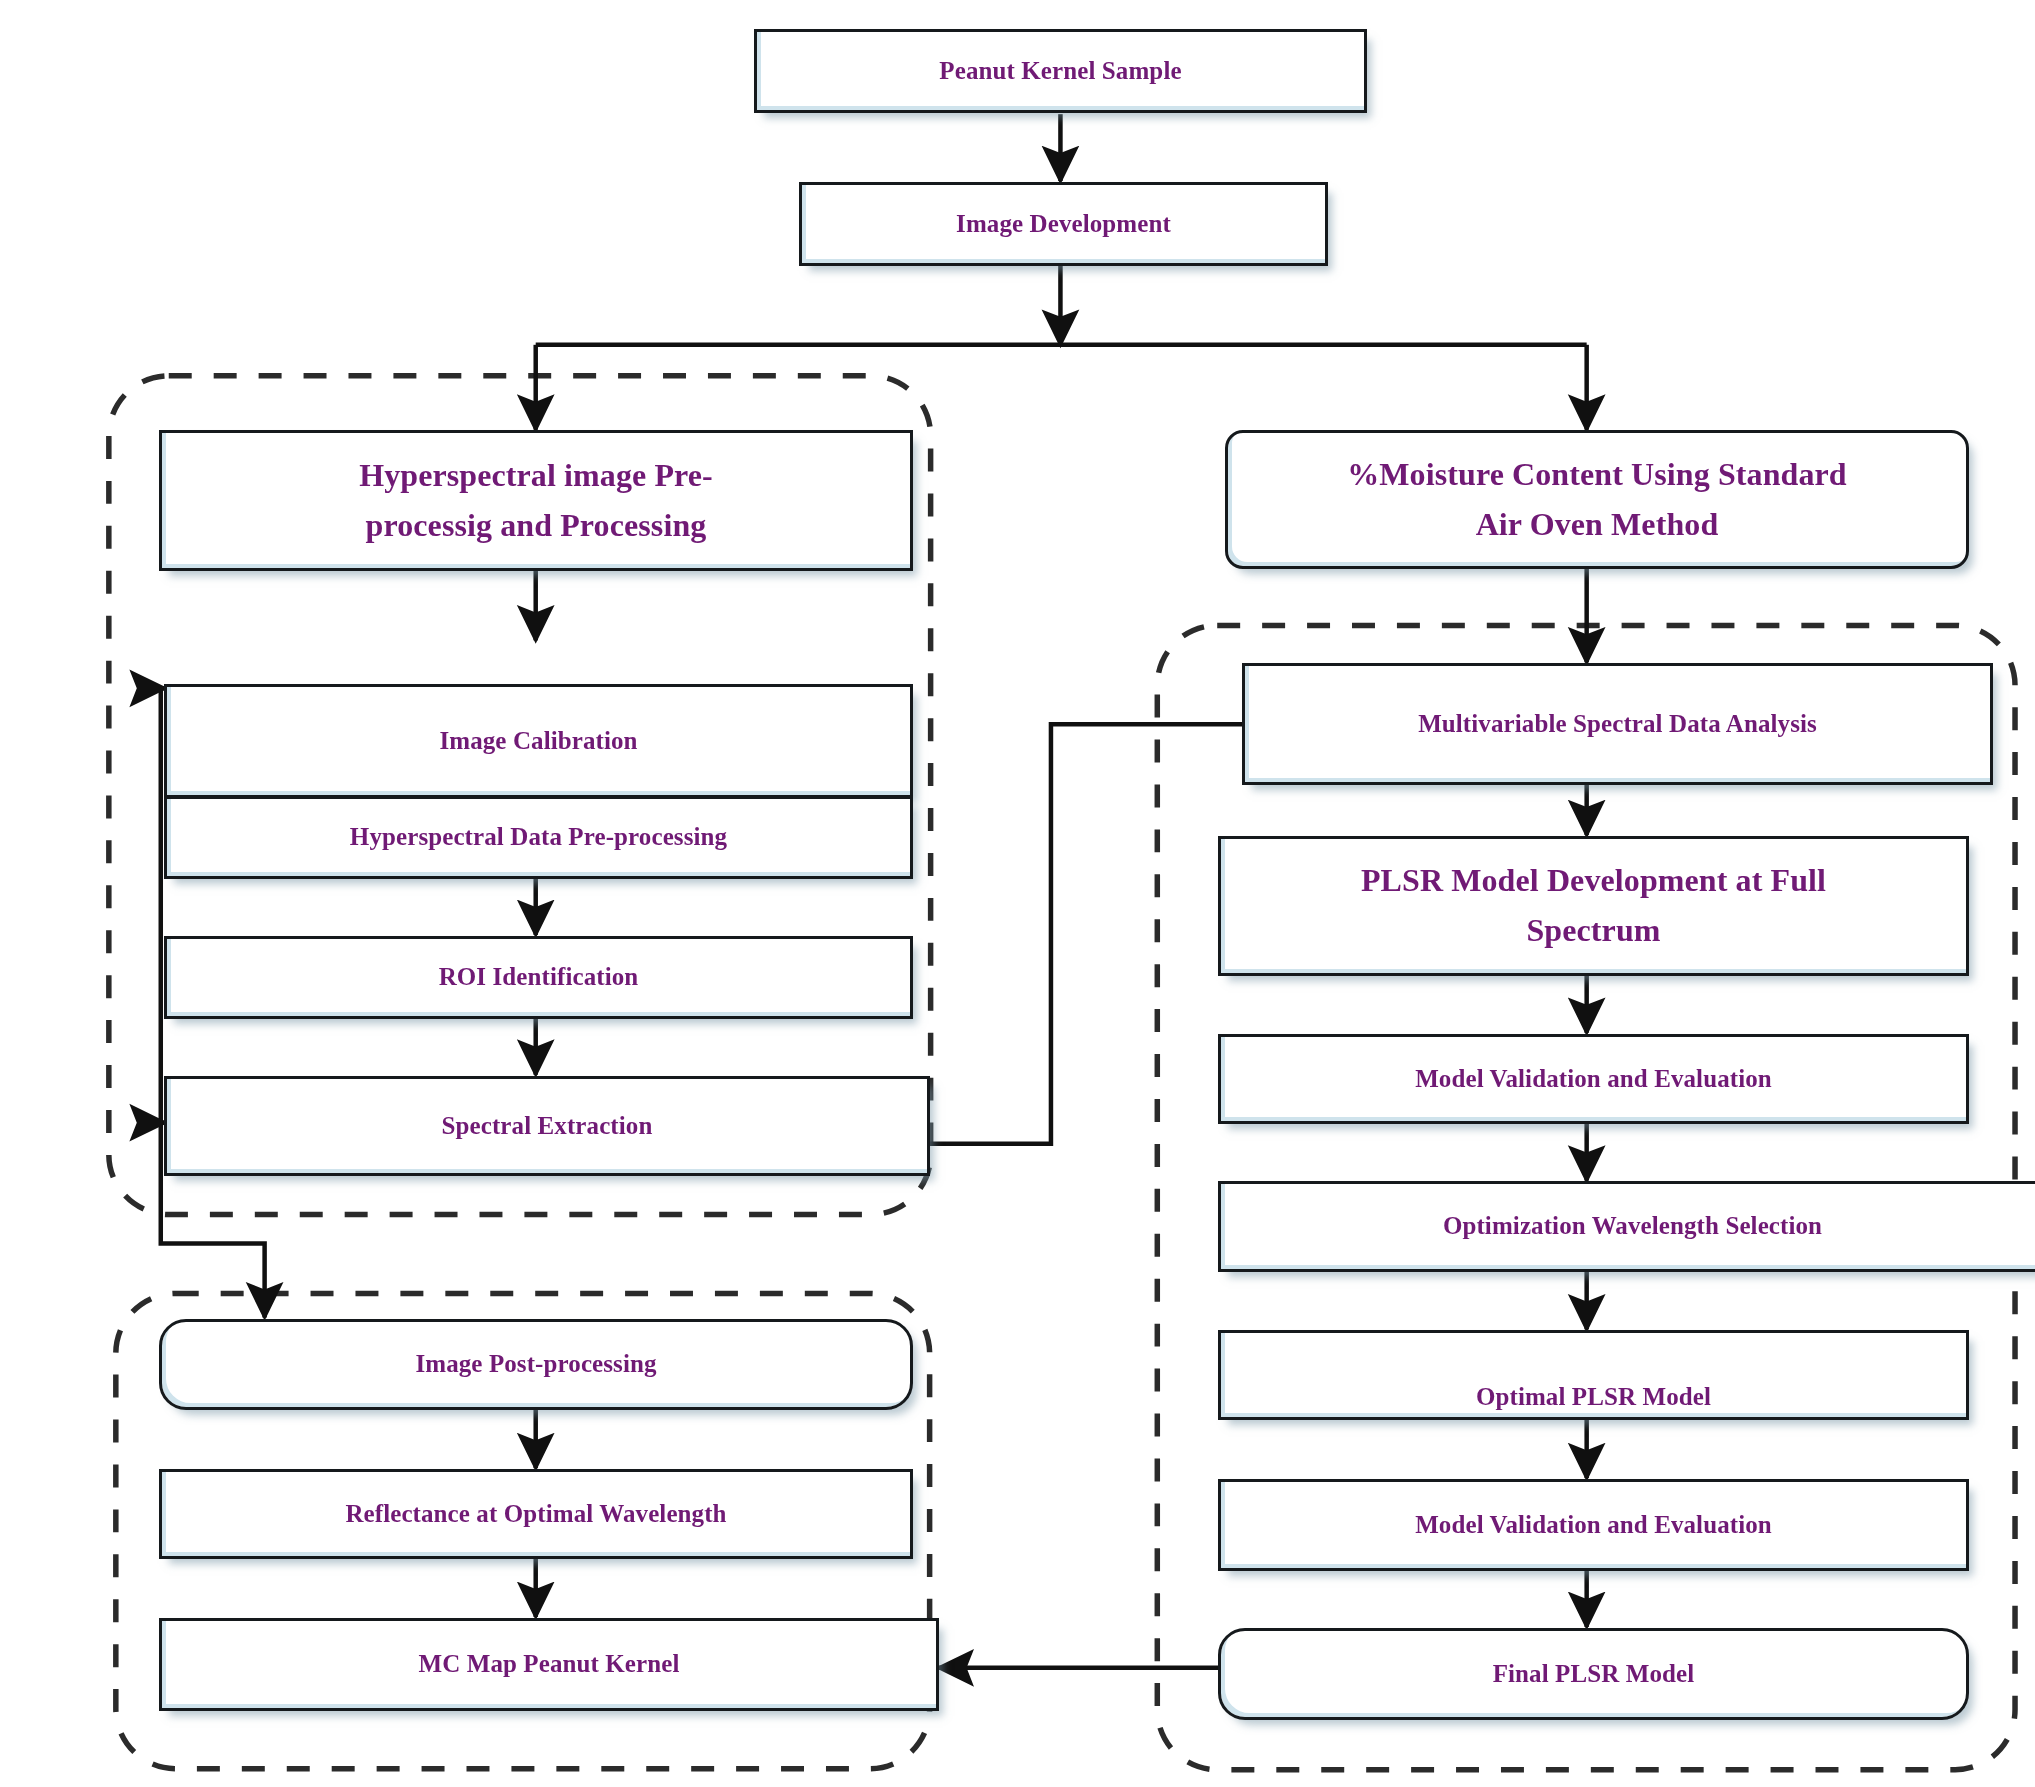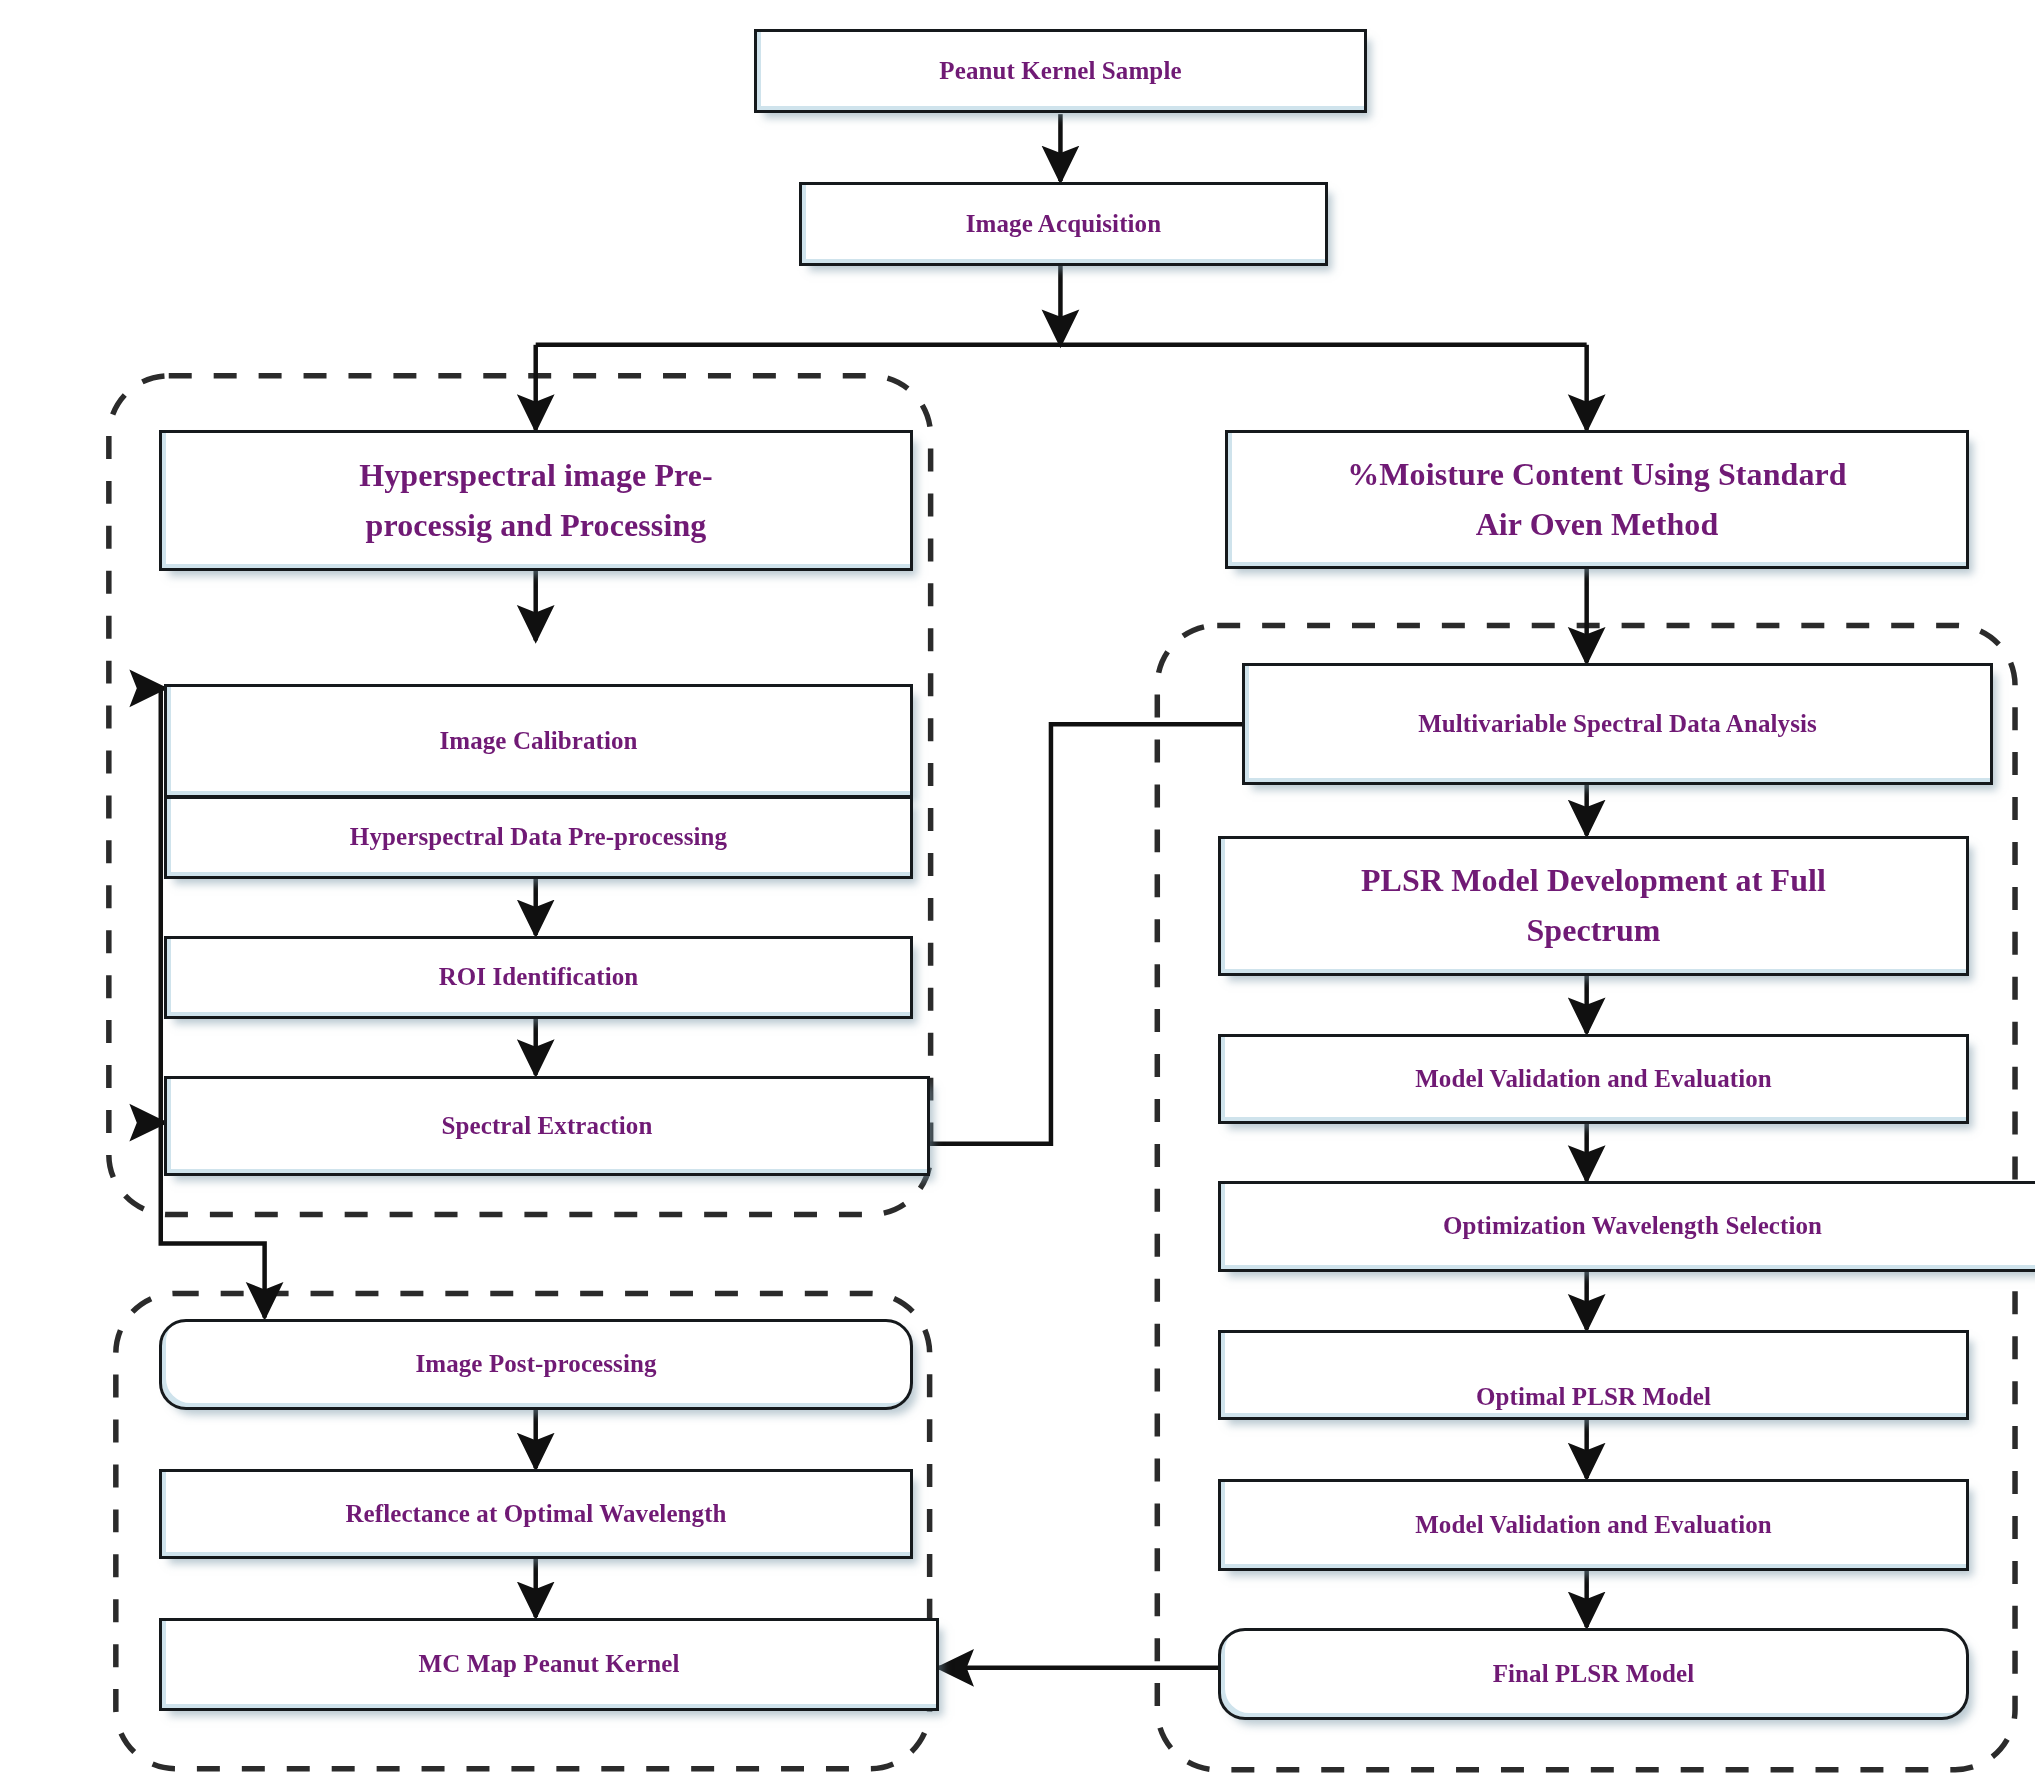--- a/index.html
+++ b/index.html
@@ -86,21 +86,21 @@
       <path d="M1073,2822 L1073,2940" marker-end="url(#ah)"></path>
       <path d="M1073,3120 L1073,3238" marker-end="url(#ah)"></path>
     </g>
   </svg>
 
   <div class="node" style="left:754px;top:29px;width:613px;height:84px;">
     <span class="label">Peanut Kernel Sample</span>
   </div>
 
   <div class="node" style="left:799px;top:182px;width:529px;height:84px;">
-    <span class="label">Image Acquisition</span>
+    <span class="label">Image Development</span>
   </div>
 
   <div class="node tall" style="left:159px;top:430px;width:754px;height:141px;">
     <span class="label">Hyperspectral image Pre-
 processig and Processing</span>
   </div>
 
   <div class="node" style="left:164px;top:641px;width:749px;height:114px;margin-top:43px;">
     <span class="label">Image Calibration</span>
   </div>
@@ -110,21 +110,21 @@
   </div>
 
   <div class="node" style="left:164px;top:936px;width:749px;height:83px;">
     <span class="label">ROI Identification</span>
   </div>
 
   <div class="node" style="left:164px;top:1076px;width:766px;height:100px;">
     <span class="label">Spectral Extraction</span>
   </div>
 
-  <div class="node tall" style="left:1225px;top:430px;width:744px;height:139px;">
+  <div class="node tall" style="left:1225px;top:430px;width:744px;height:139px;border-radius:18px;">
     <span class="label">%Moisture Content Using Standard
 Air Oven Method</span>
   </div>
 
   <div class="node" style="left:1242px;top:663px;width:751px;height:122px;">
     <span class="label">Multivariable Spectral Data Analysis</span>
   </div>
 
   <div class="node tall" style="left:1218px;top:836px;width:751px;height:140px;">
     <span class="label">PLSR Model Development at Full

